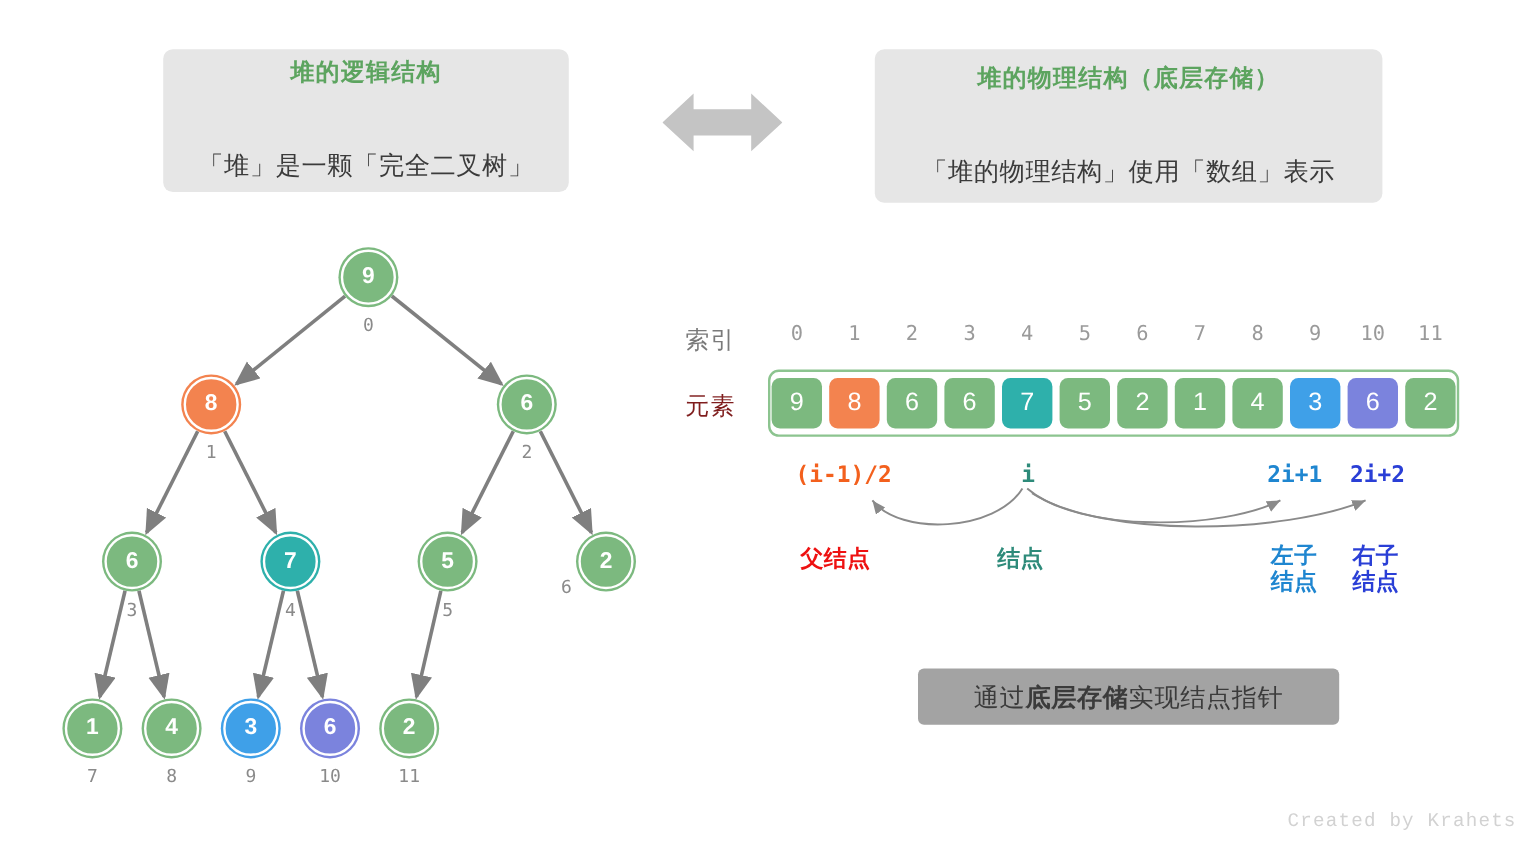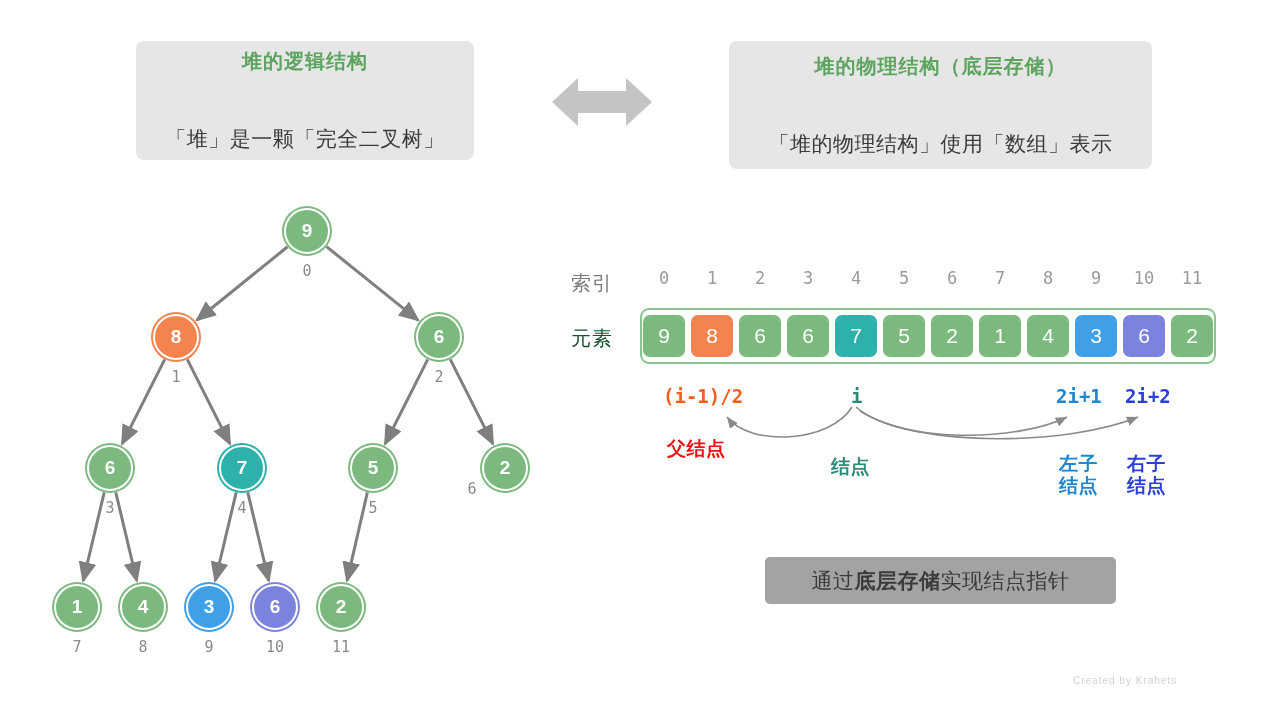--- a/index.html
+++ b/index.html
@@ -46,21 +46,21 @@
     position:absolute;color:#8a8a8a;font-size:15px;
     font-family:"DejaVu Sans Mono","Liberation Mono",monospace;
     text-align:center;width:26px;
   }
 
   
   .arr-rowlabel{
     position:absolute;font-size:20px;font-weight:normal;letter-spacing:1px;
   }
   .arr-rowlabel.gray{color:#7a7a7a;}
-  .arr-rowlabel.green{color:#14532d;}
+  .arr-rowlabel.green{color:#7f1d1d;}
 
   .arr-index{
     position:absolute;color:#9a9a9a;font-size:17px;text-align:center;
     font-family:"DejaVu Sans Mono","Liberation Mono",monospace;
   }
   .arr-frame{
     position:absolute;border:2px solid #8cc48f;border-radius:9px;
     box-sizing:border-box;background:#ffffff;
   }
   .cell{
@@ -84,22 +84,22 @@
   .note-box{
     position:absolute;background:#a3a3a3;border-radius:5px;
     display:flex;align-items:center;justify-content:center;
     color:#3b3b3b;font-size:21px;letter-spacing:.5px;
     box-sizing:border-box;
   }
   .note-box b{font-weight:bold;}
 
   
   .footer{
-    position:absolute;color:#d2d2d2;font-size:10px;
-    font-family:Liberation Sans, sans-serif;
+    position:absolute;color:#d2d2d2;font-size:16px;
+    font-family:Liberation Mono, monospace;
     letter-spacing:1px;
   }
 </style>
 </head>
 <body>
 
 <div id="stage">
 
   <div class="hdr-box" id="hdr-logical" style="left:136px;top:41px;width:338px;height:119px;">
     <div class="hdr-title">堆的逻辑结构</div>
@@ -226,21 +226,21 @@
         <path d="M0,0 L7,3 L0,6 z" fill="#8a8a8a"></path>
       </marker>
     </defs>
     <path d="M232,12 C210,48 130,52 107,22" stroke="#8a8a8a" stroke-width="1.6" fill="none" marker-end="url(#ah2)"></path>
     <path d="M236,12 C280,50 400,46 447,22" stroke="#8a8a8a" stroke-width="1.6" fill="none" marker-end="url(#ah2)"></path>
     <path d="M240,16 C300,54 450,50 518,22" stroke="#8a8a8a" stroke-width="1.6" fill="none" marker-end="url(#ah2)"></path>
   </svg>
 
   <div id="formula-layer">
       <div class="formula" style="left: 663px; top: 385px; color: rgb(243, 96, 29); text-align: right;">(i-1)/2</div>
-      <div class="roleword" style="left: 667px; top: 438px; color: rgb(238, 17, 17); font-family: Liberation Serif, serif;">
+      <div class="roleword" style="left: 667px; top: 456px; color: rgb(238, 17, 17); font-family: Liberation Serif, serif;">
         <div>父结点</div>
       </div>
       <div class="formula" style="left: 851px; top: 385px; color: rgb(46, 139, 122);">i</div>
       <div class="roleword" style="left: 831px; top: 456px; color: rgb(46, 139, 122);">
         <div>结点</div>
       </div>
       <div class="formula" style="left: 1056px; top: 385px; color: rgb(31, 134, 208);">2i+1</div>
       <div class="roleword" style="left: 1059px; top: 453px; color: rgb(31, 134, 208);">
         <div>左子</div>
         <div>结点</div>

